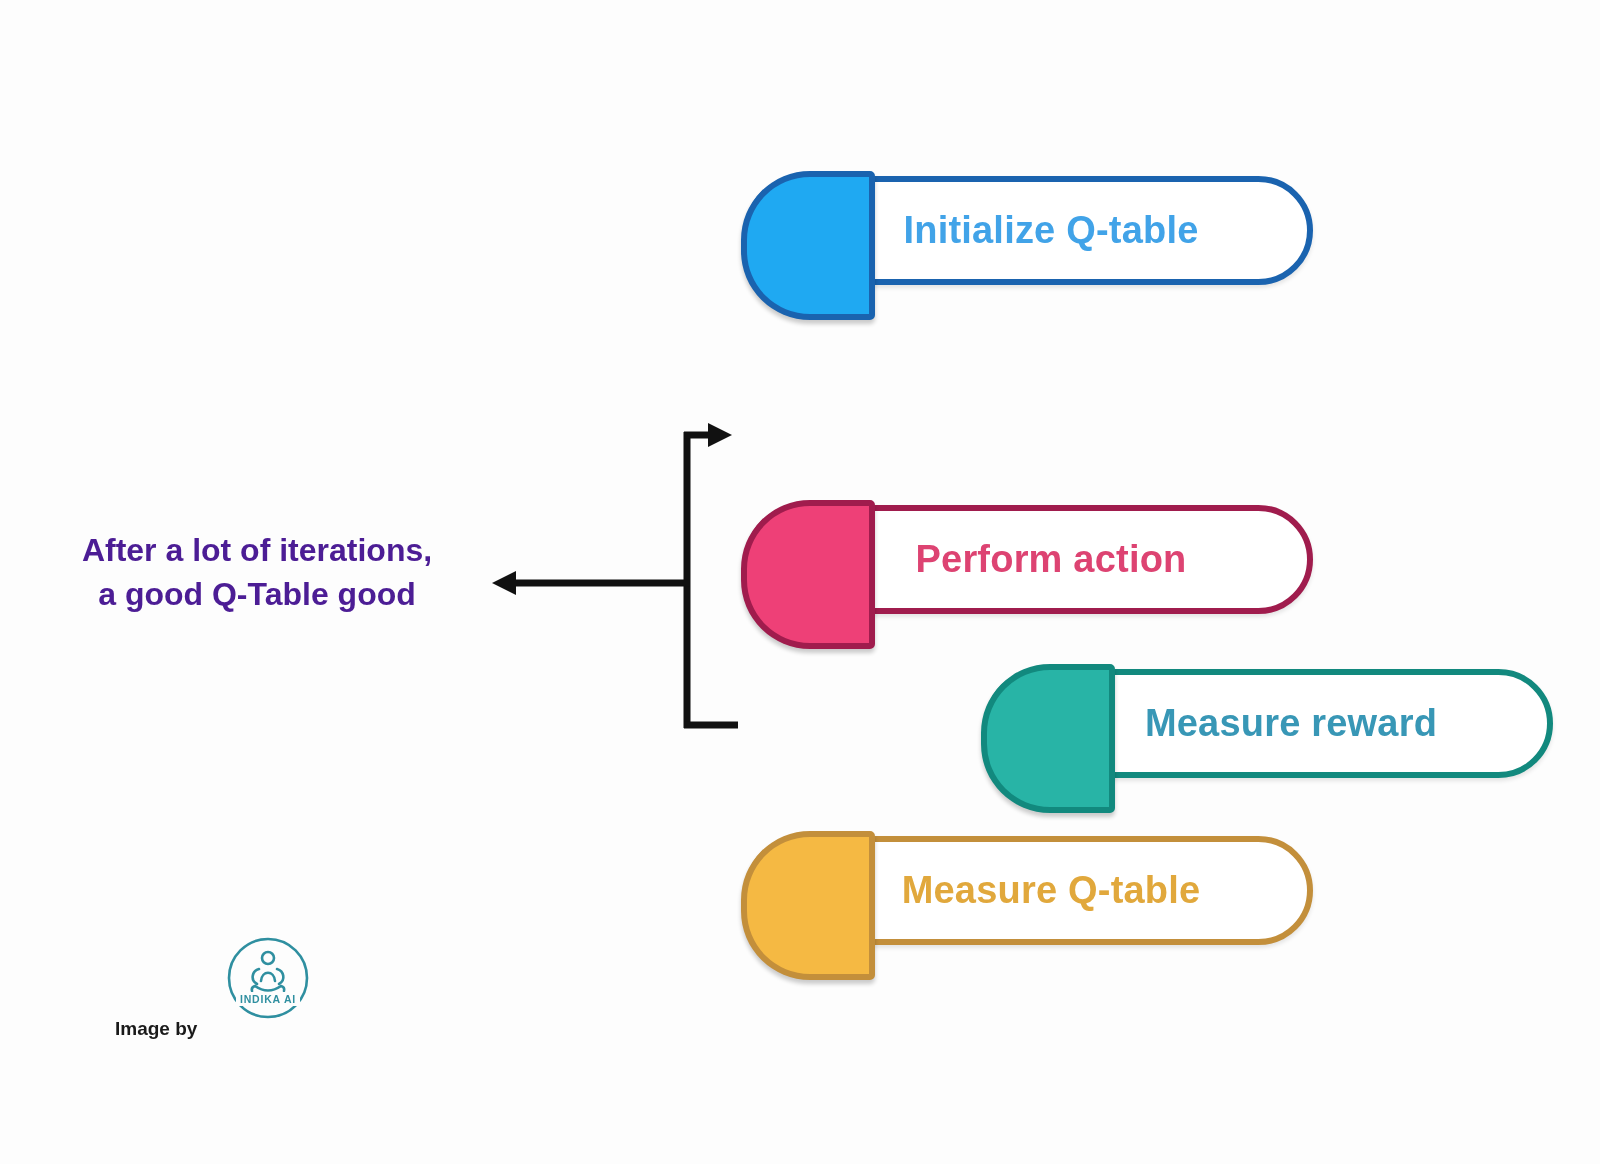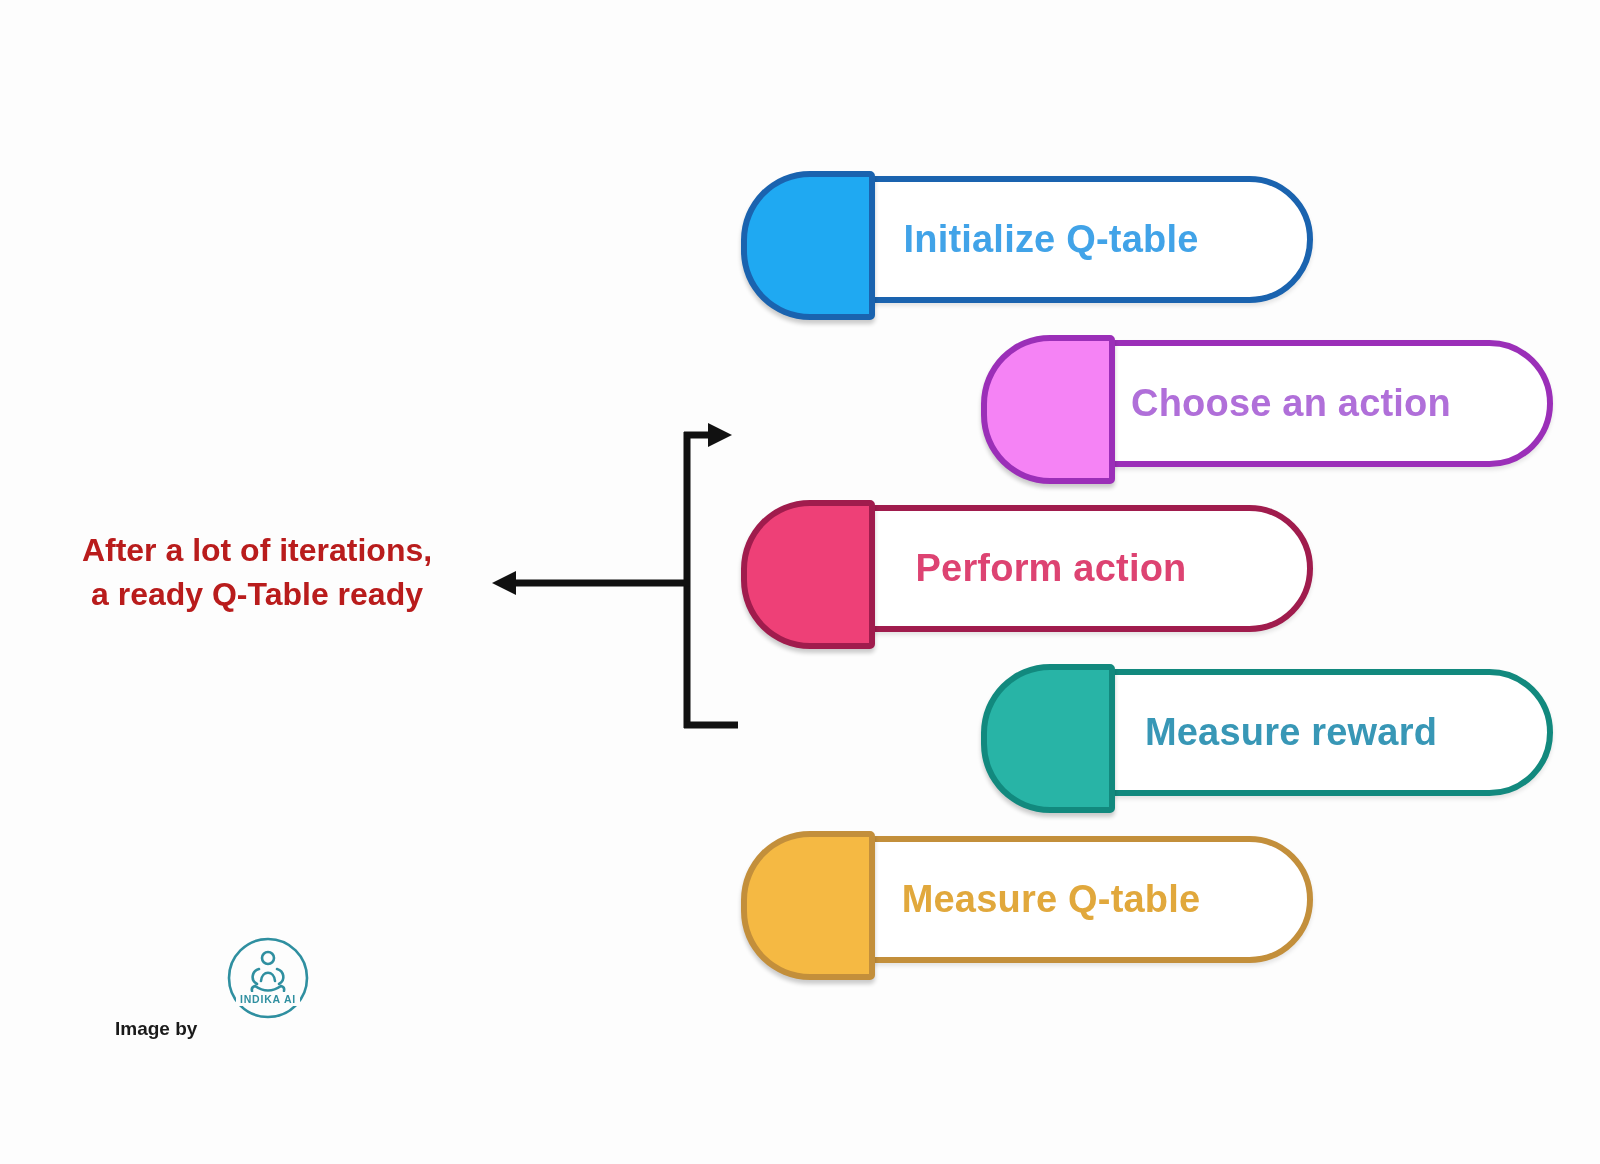--- a/index.html
+++ b/index.html
@@ -6,21 +6,21 @@
   body{
     width:1600px;height:1164px;
     background:#fdfdfd;
     font-family:"Liberation Sans", sans-serif;
     position:relative;
     overflow:hidden;
   }
   .stage{position:absolute;inset:0;}
 
   
-  .pill{position:absolute;width:568px;height:127px;}
+  .pill{position:absolute;width:568px;height:109px;}
   .pill .body{
     position:absolute;inset:0;
     background:#ffffff;
     border:6px solid var(--border);
     border-radius:64px;
     box-shadow:0 3px 4px rgba(0,0,0,0.10);
   }
   .pill .cap{
     position:absolute;left:-4px;top:-5px;
     width:122px;height:137px;
@@ -42,21 +42,21 @@
   .pill-2{left:985px;top:340px;}
   .pill-3{left:745px;top:505px;}
   .pill-4{left:985px;top:669px;}
   .pill-5{left:745px;top:836px;}
 
   
   .left-note{
     position:absolute;left:37px;top:528px;width:440px;
     text-align:center;
     font-size:32px;line-height:44px;font-weight:bold;
-    color:#b91c1c;
+    color:#4c1d95;
   }
 
   
   .bracket{position:absolute;left:480px;top:415px;width:280px;height:330px;}
   .bracket line{stroke:var(--arrow);stroke-width:7;}
   .bracket polygon{fill:var(--arrow);}
 
   
   .credit-label{
     position:absolute;left:115px;top:1018px;
@@ -72,25 +72,20 @@
 <body>
 
 <div class="stage">
 
   <div class="pill pill-1" style="--border: #1A63AF; --cap: #1FA9F2; --text: #41A3E8;">
     <div class="body"></div>
     <div class="cap"></div>
     <div class="label">Initialize Q-table</div>
   </div>
 
-  <div class="pill pill-2" style="--border: #9B2FB8; --cap: #F583F5; --text: #B06FD9;">
-    <div class="body"></div>
-    <div class="cap"></div>
-    <div class="label">Choose an action</div>
-  </div>
 
   <div class="pill pill-4" style="--border: #12897E; --cap: #28B4A6; --text: #3897B6;">
     <div class="body"></div>
     <div class="cap"></div>
     <div class="label">Measure reward</div>
   </div>
 
   <div class="pill pill-3" style="--border: #A01C4D; --cap: #EE4077; --text: #DD4372;">
     <div class="body"></div>
     <div class="cap"></div>
@@ -98,21 +93,21 @@
   </div>
 
   <div class="pill pill-5" style="--border: #C38F3B; --cap: #F5B943; --text: #E1A83C;">
     <div class="body"></div>
     <div class="cap"></div>
     <div class="label">Measure Q-table</div>
   </div>
 
   <div class="left-note">
     <div>After a lot of iterations,</div>
-    <div>a ready Q-Table ready</div>
+    <div>a good Q-Table good</div>
   </div>
 
   <div class="bracket" style="--arrow: #111111;">
     <svg width="280" height="330" viewBox="0 0 280 330">
 
       <line x1="207" y1="17" x2="207" y2="313"></line>
 
       <line x1="204" y1="20" x2="230" y2="20"></line>
       <polygon points="228,8 252,20 228,32"></polygon>
 

